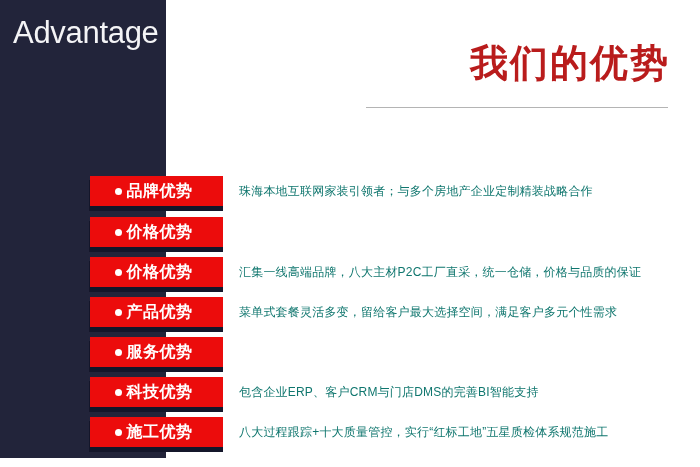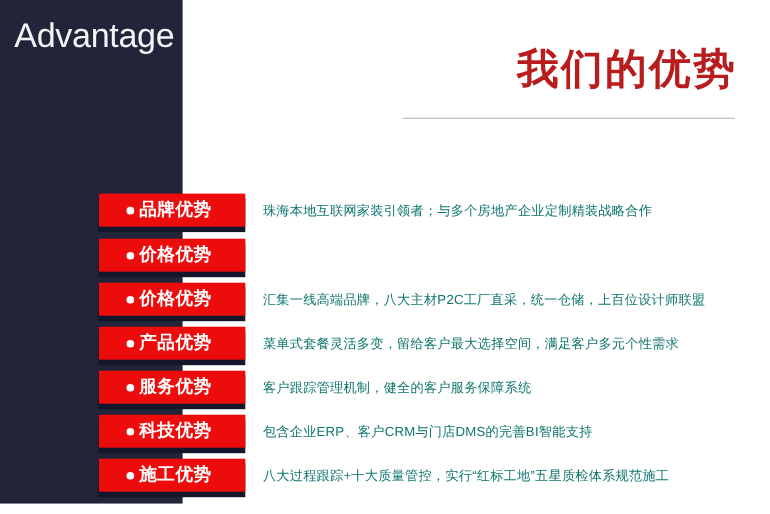--- a/index.html
+++ b/index.html
@@ -176,21 +176,21 @@
     </div>
 
     <div class="row" style="top:241px;">
       <div class="badge-wrap">
         <div class="badge-shadow"></div>
         <div class="badge">
           <span class="badge-bullet"></span>
           <span class="badge-text">价格优势</span>
         </div>
       </div>
-      <div class="row-desc">汇集一线高端品牌，八大主材P2C工厂直采，统一仓储，上百位设计师联盟</div>
+      <div class="row-desc">汇集一线高端品牌，八大主材P2C工厂直采，统一仓储，价格与品质的保证</div>
     </div>
 
     <div class="row" style="top:281px;">
       <div class="badge-wrap">
         <div class="badge-shadow"></div>
         <div class="badge">
           <span class="badge-bullet"></span>
           <span class="badge-text">产品优势</span>
         </div>
       </div>
@@ -198,21 +198,20 @@
     </div>
 
     <div class="row" style="top:321px;">
       <div class="badge-wrap">
         <div class="badge-shadow"></div>
         <div class="badge">
           <span class="badge-bullet"></span>
           <span class="badge-text">服务优势</span>
         </div>
       </div>
-      <div class="row-desc">客户跟踪管理机制，健全的客户服务保障系统</div>
     </div>
 
     <div class="row" style="top:401px;">
       <div class="badge-wrap">
         <div class="badge-shadow"></div>
         <div class="badge">
           <span class="badge-bullet"></span>
           <span class="badge-text">施工优势</span>
         </div>
       </div>

